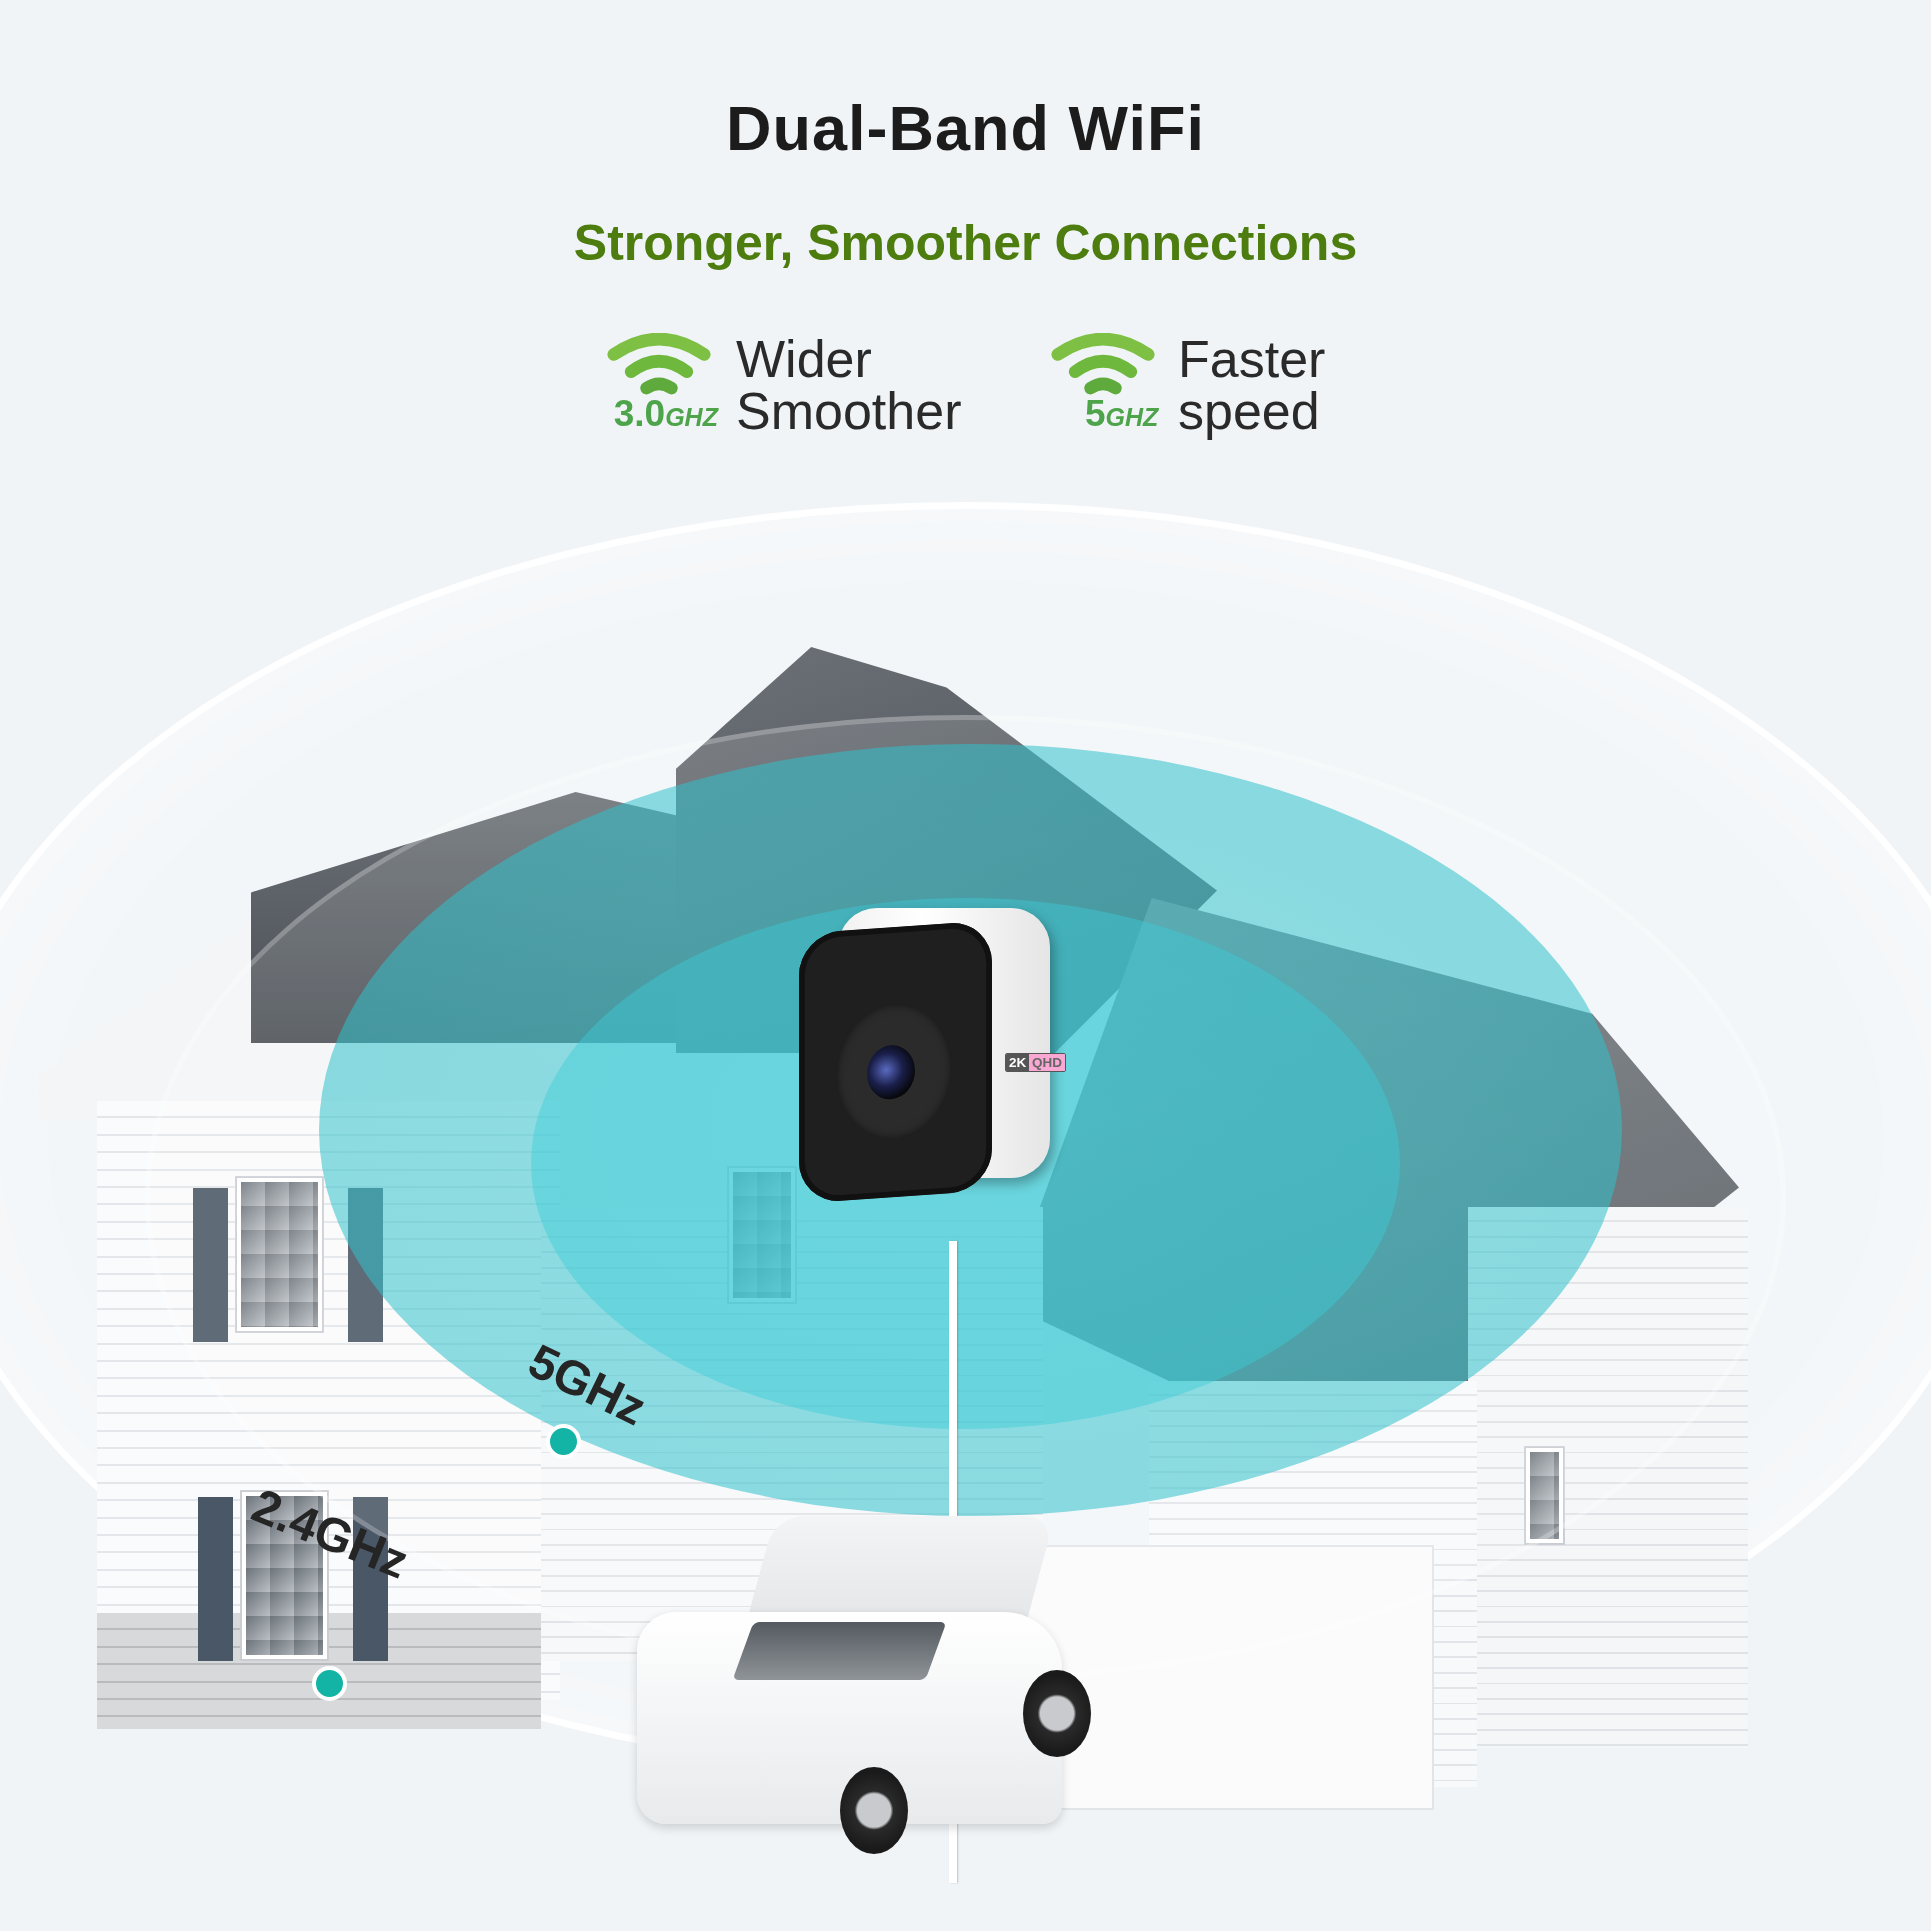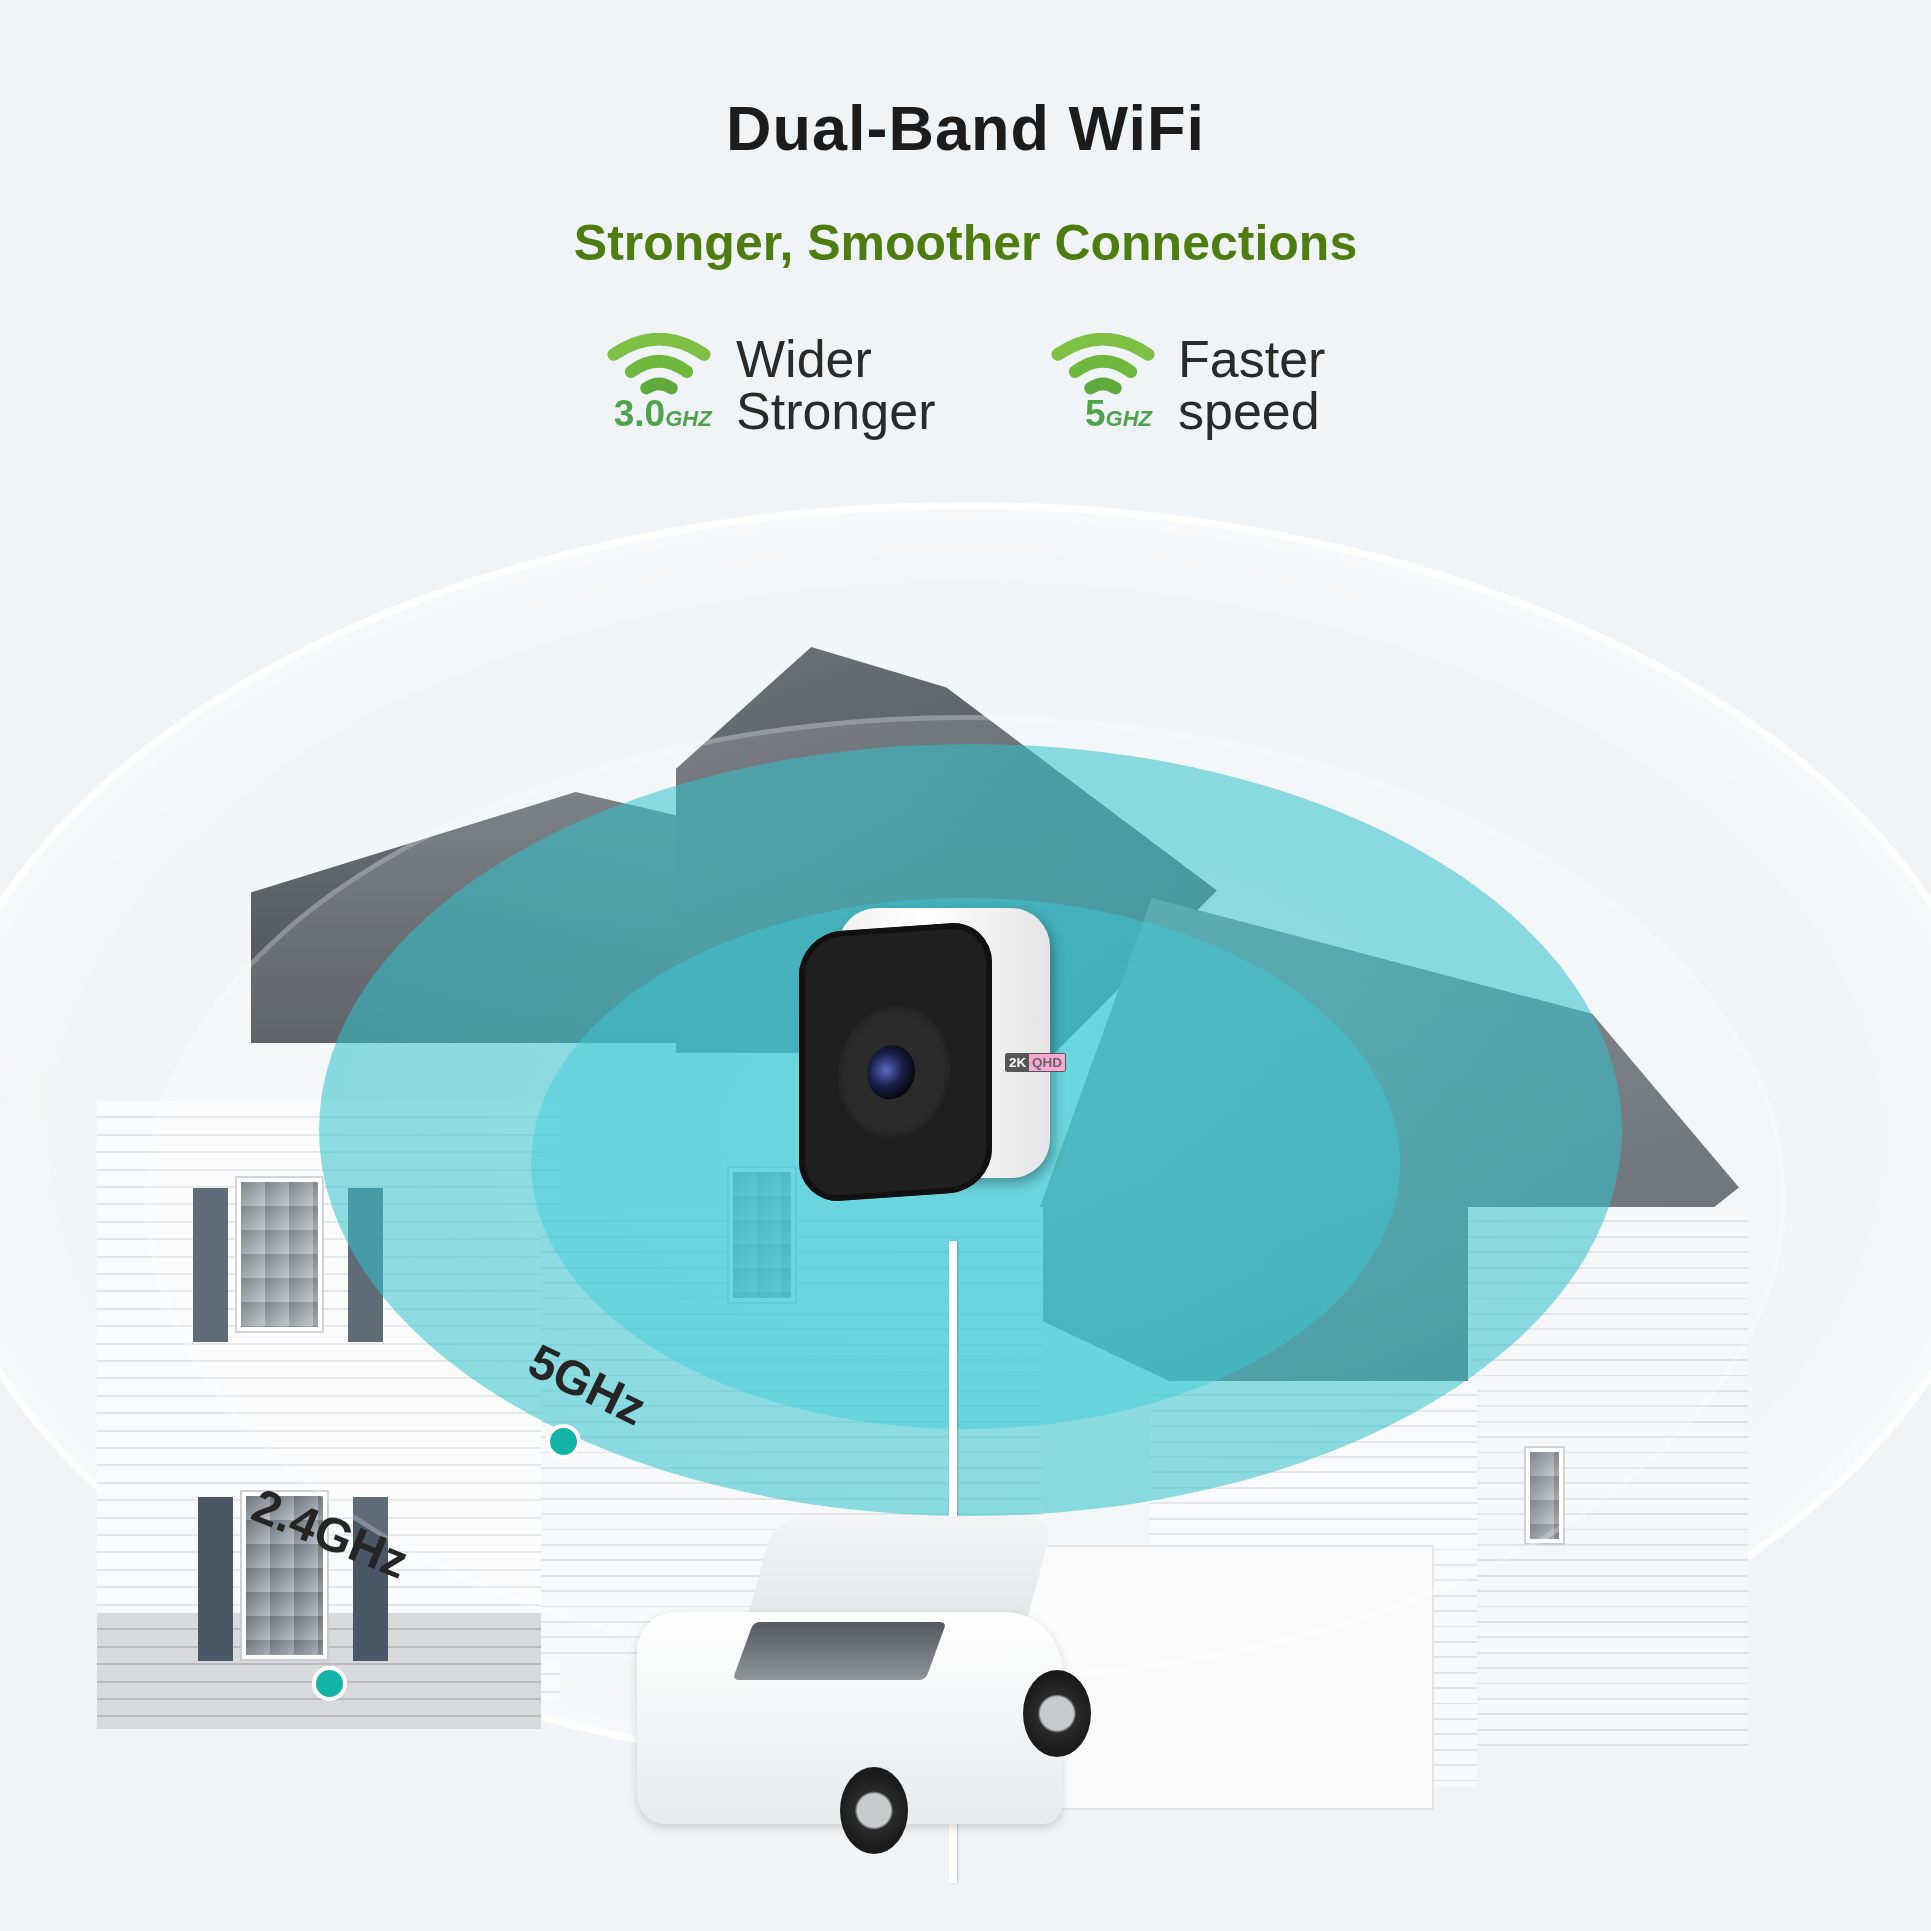--- a/index.html
+++ b/index.html
@@ -3,21 +3,21 @@
 <meta charset="utf-8">
 <style>
   html, body { margin:0; padding:0; }
   body { width:1931px; height:1931px; background:#f0f4f7; position:relative; overflow:hidden; font-family:"Liberation Sans", sans-serif; }
   .title { position:absolute; top:92px; left:0; width:1931px; text-align:center; font-size:63px; font-weight:700; color:#1c1c1c; letter-spacing:1px; }
   .subtitle { position:absolute; top:214px; left:0; width:1931px; text-align:center; font-size:50px; font-weight:700; color:#4d7c0f; }
   .feature { position:absolute; top:333px; height:106px; }
   .feature .wifi { position:absolute; left:0; top:0; width:106px; height:68px; }
   .feature .band { position:absolute; left:7.7px; top:60px; font-weight:700; color:#4ea44a; white-space:nowrap; }
   .feature .band .num { font-size:37px; }
-  .feature .band .unit { font-size:22px; font-style:italic; }
+  .feature .band .unit { font-size:25px; font-style:italic; }
   .feature .desc { position:absolute; top:0; font-size:52px; color:#2a2a2a; line-height:52px; white-space:nowrap; }
   .f1 { left:606px; width:367px; }
   .f1 .desc { left:130px; }
   .f2 { left:1050px; width:290px; }
   .f2 .desc { left:128px; }
   .f2 .band { left:35px; }
 
   .scene { position:absolute; left:0; top:483px; width:1931px; height:1448px; }
   .ring-outer { position:absolute; left:-77px; top:19.3px; width:2086px; height:1274px; border-radius:50%; background:radial-gradient(ellipse at center, rgba(255,255,255,0.2) 60%, rgba(255,255,255,0.95) 100%); border:7.7px solid rgba(255,255,255,0.9); box-sizing:border-box; }
   .ring-mid { position:absolute; left:145px; top:232px; width:1641px; height:966px; border-radius:50%; background:rgba(255,255,255,0.35); border:5.8px solid rgba(255,255,255,0.85); box-sizing:border-box; }
@@ -73,21 +73,21 @@
   <svg class="wifi" viewBox="0 0 110 70">
     <path d="M8 22 Q55 -10 102 22" stroke="#7dc043" stroke-width="13" fill="none" stroke-linecap="round"></path>
     <path d="M26 40 Q55 18 84 40" stroke="#6fb83e" stroke-width="13" fill="none" stroke-linecap="round"></path>
     <path d="M42 57 Q55 48 68 57" stroke="#5eaa3c" stroke-width="13" fill="none" stroke-linecap="round"></path>
   </svg>
   <div class="band">
     <span class="num">3.0</span><span class="unit">GHZ</span>
   </div>
   <div class="desc">
     <div>Wider</div>
-    <div>Stronger</div>
+    <div>Smoother</div>
   </div>
 </div>
 
 <div class="feature f2">
   <svg class="wifi" viewBox="0 0 110 70">
     <path d="M8 22 Q55 -10 102 22" stroke="#7dc043" stroke-width="13" fill="none" stroke-linecap="round"></path>
     <path d="M26 40 Q55 18 84 40" stroke="#6fb83e" stroke-width="13" fill="none" stroke-linecap="round"></path>
     <path d="M42 57 Q55 48 68 57" stroke="#5eaa3c" stroke-width="13" fill="none" stroke-linecap="round"></path>
   </svg>
   <div class="band">

